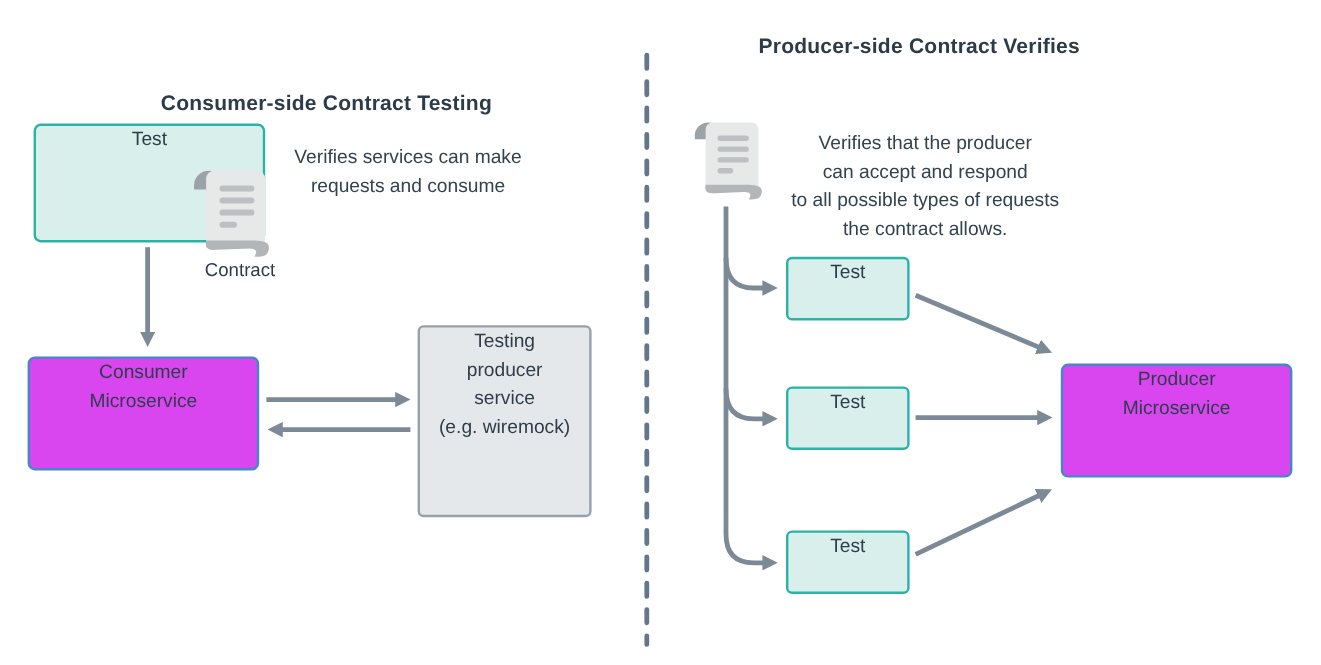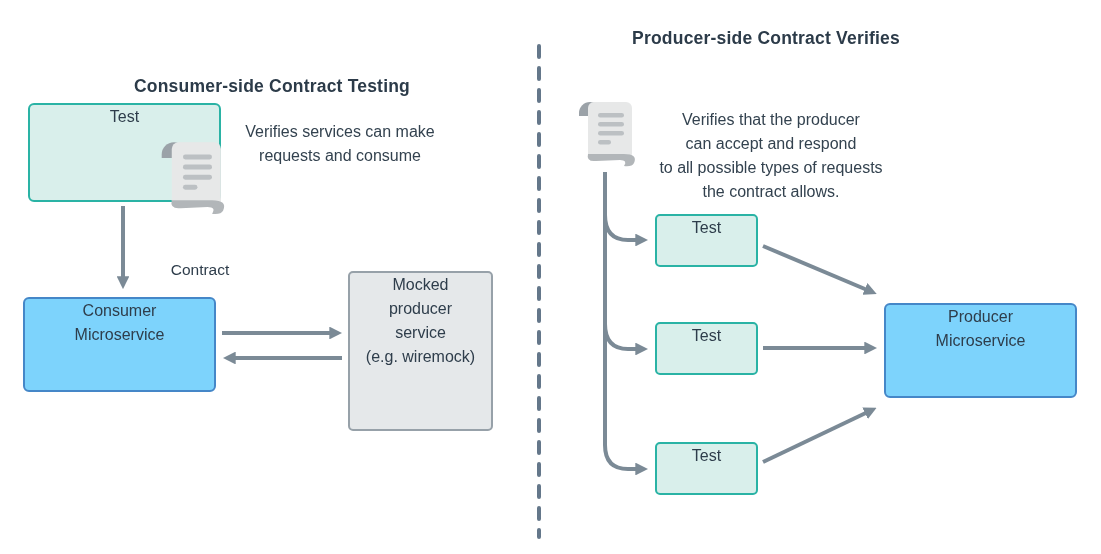--- a/index.html
+++ b/index.html
@@ -14,23 +14,23 @@
   }
   .desc{
     font-size:16px;line-height:24px;text-align:center;color:#33424f;
   }
   .node{
     box-sizing:border-box;display:flex;flex-direction:column;
     align-items:center;justify-content:flex-start;text-align:center;
     font-size:16px;line-height:24px;color:#2e3d4b;border-radius:6px;
   }
   .teal{background:#d9efeb;border:2px solid #2ab3a5;}
-  .blue{background:#7dd3fc;border:2px solid #4587c8;}
+  .blue{background:#d946ef;border:2px solid #4587c8;}
   .gray{background:#e5e8ea;border:2px solid #97a1a9;border-radius:5px;}
-  .small-label{font-size:15.5px;text-align:center;color:#2e3d4b;margin-top:44px;}
+  .small-label{font-size:15.5px;text-align:center;color:#2e3d4b;}
   svg.overlay{position:absolute;left:0;top:0;pointer-events:none;}
 </style>
 </head>
 <body>
 
 <div class="canvas">
 
   <svg class="overlay" width="1101" height="554" viewBox="0 0 1101 554">
     <defs>
       <marker id="ah" viewBox="0 0 10 10" refX="6" refY="5" markerWidth="3.2" markerHeight="3.2" orient="auto-start-reverse" markerUnits="strokeWidth">
@@ -76,21 +76,21 @@
     <div>Verifies services can make</div>
     <div>requests and consume</div>
   </div>
 
   <div class="abs node blue" style="left:23px;top:297px;width:193px;height:95px;">
     <div>Consumer</div>
     <div>Microservice</div>
   </div>
 
   <div class="abs node gray" style="left:348px;top:271px;width:145px;height:160px;">
-    <div>Mocked</div>
+    <div>Testing</div>
     <div>producer</div>
     <div>service</div>
     <div>(e.g. wiremock)</div>
   </div>
 
   <div class="abs title" style="left:566px;top:28px;">Producer-side Contract Verifies</div>
 
   <svg class="abs" style="left:576px;top:100px;" width="62" height="68" viewBox="0 0 62 68">
     <path d="M3 13 A 11 11 0 0 1 25 13 L25 16 L3 16 Z" fill="#9ba2a8"></path>
     <rect x="12" y="2" width="44" height="58" rx="6" fill="#e7e8e8"></rect>

